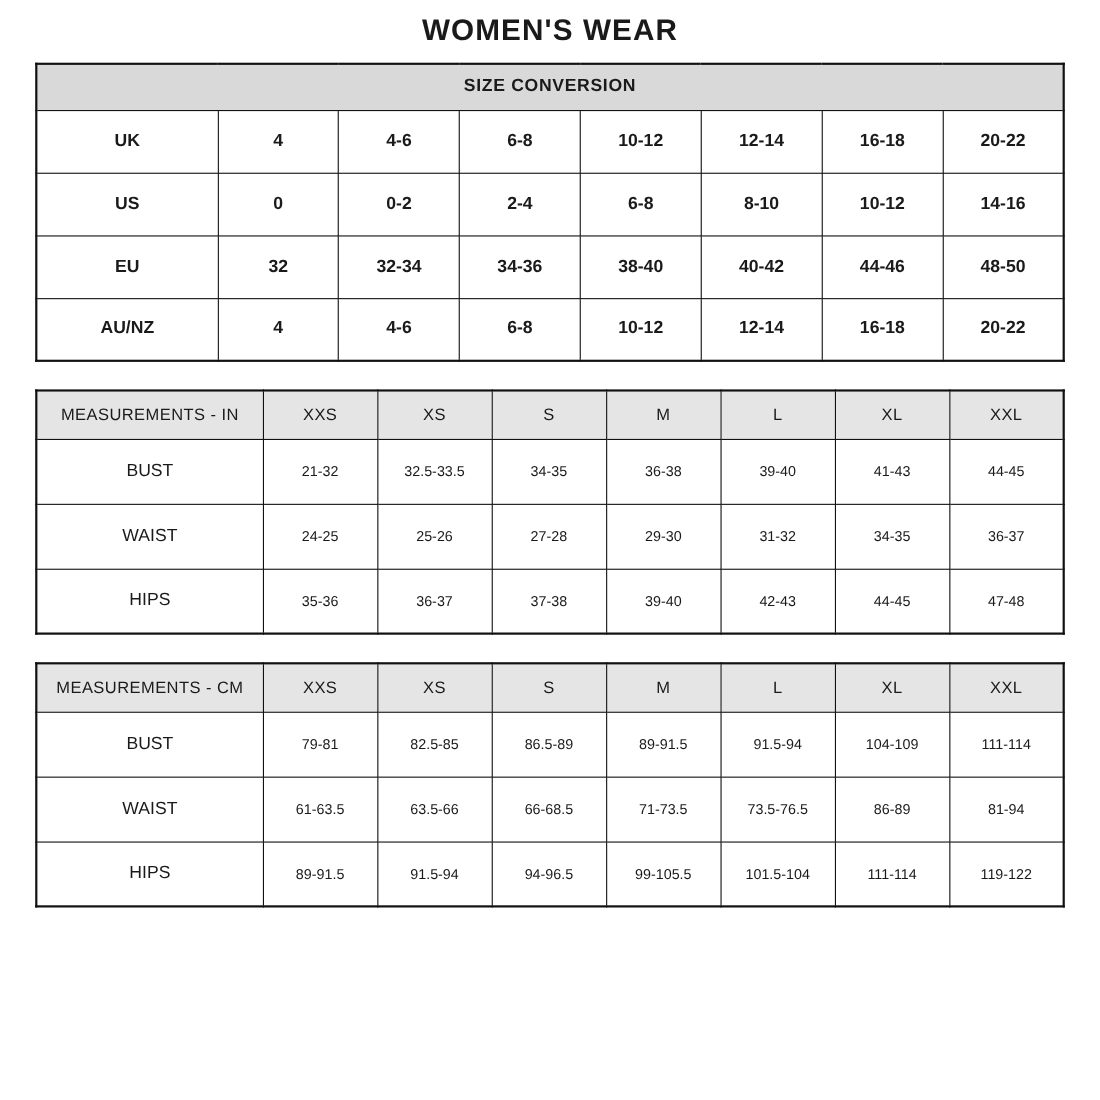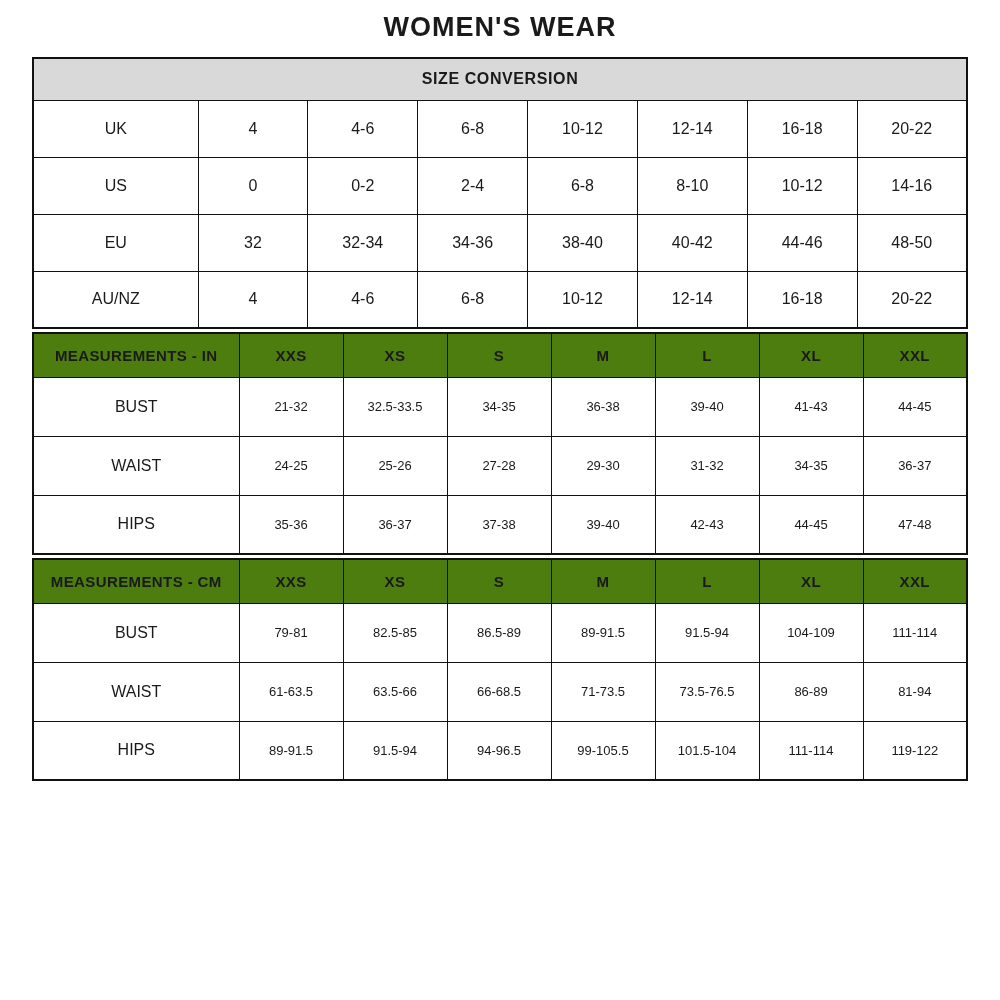--- a/index.html
+++ b/index.html
@@ -20,21 +20,21 @@
     text-align: center;
     font-size: 27px;
     font-weight: 700;
     letter-spacing: 1px;
     color: #1a1a1a;
   }
   table {
     width: 100%;
     border-collapse: collapse;
     table-layout: fixed;
-    margin: 0 0 3px 0;
+    margin: 0 0 25px 0;
     border: 2px solid #111111;
   }
   th, td {
     border: 1.5px solid #111111;
     text-align: center;
     vertical-align: middle;
     padding: 2px 4px;
     overflow: hidden;
   }
   .title-cell {
@@ -48,29 +48,29 @@
   .conv col.c-label { width: 165px; }
   .conv .header-row th {
     height: 57px;
     font-weight: 400;
     font-size: 16px;
     letter-spacing: 0.3px;
   }
   .conv td {
     height: 57px;
     font-size: 16px;
-    font-weight: 400;
+    font-weight: 700;
   }
   
   .meas col.c-label { width: 206px; }
   .meas .header-row th {
-    background: #4d7c0f;
+    background: #e5e5e5;
     height: 44px;
     font-size: 15px;
-    font-weight: 700;
+    font-weight: 400;
     letter-spacing: 0.4px;
   }
   .meas td {
     height: 59px;
     font-size: 13px;
     font-weight: 400;
   }
   .meas td.label-col {
     font-size: 16px;
   }

